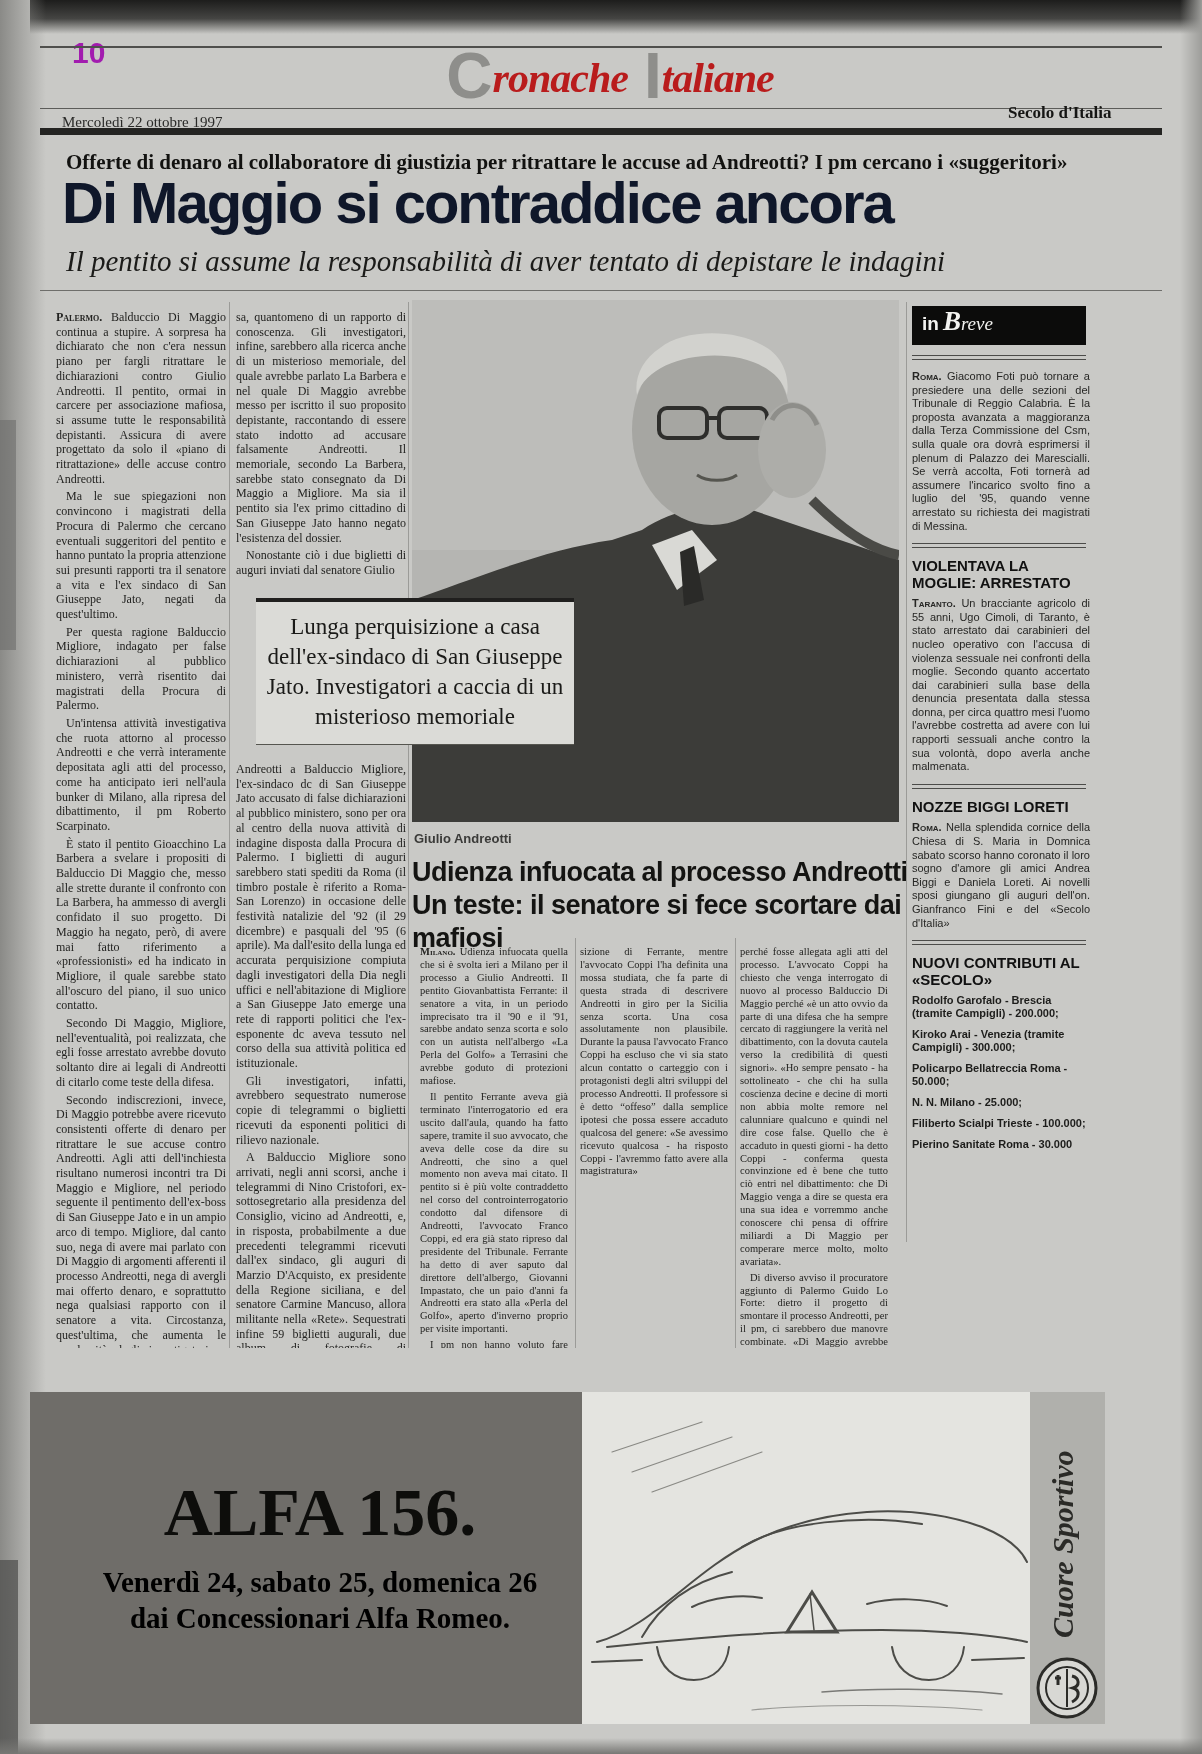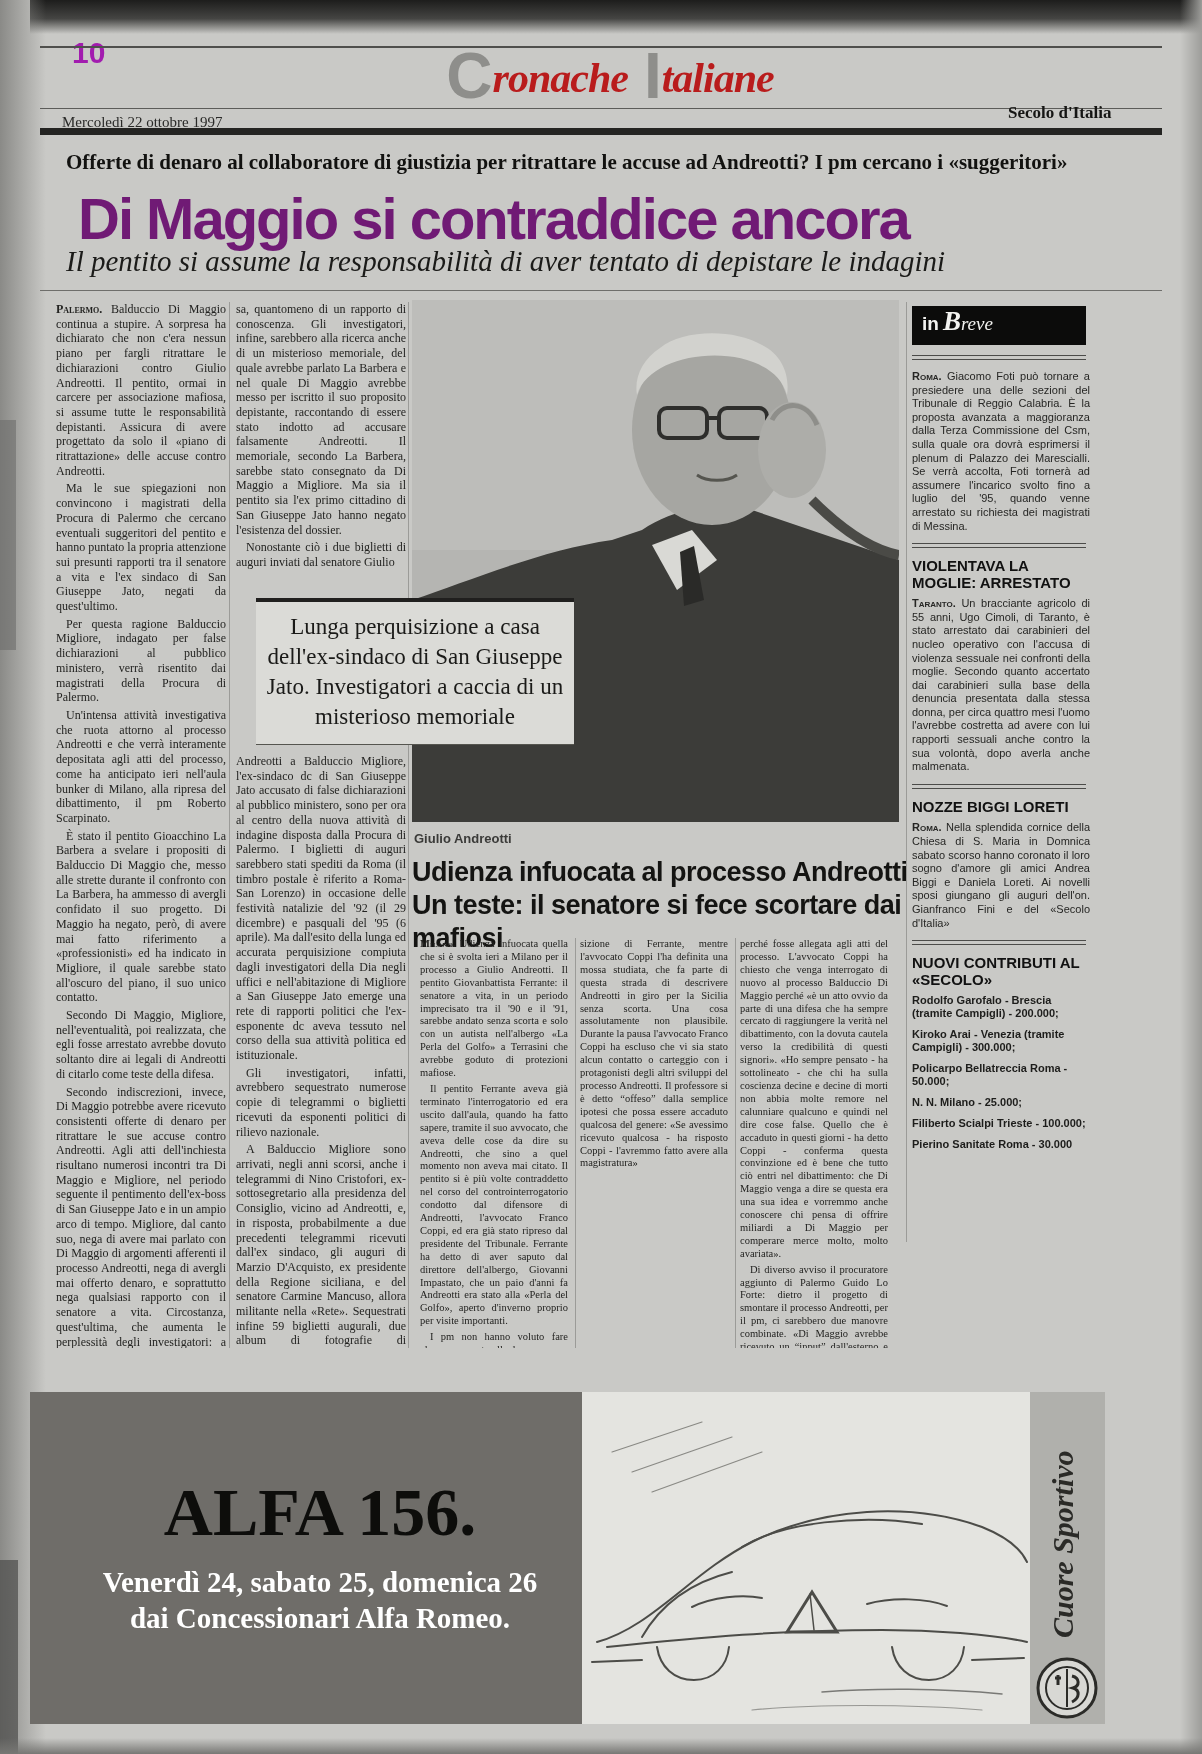--- a/index.html
+++ b/index.html
@@ -25,30 +25,30 @@
   .mh-init{font:bold 64px/60px "Liberation Sans",sans-serif;color:#8e8e8b;vertical-align:-6px;}
   .mh-word{font:bold italic 42px/50px "Liberation Serif",serif;color:#b91c1c;letter-spacing:-1px;}
   .mh-gap{display:inline-block;width:16px;}
   .rule2{position:absolute;left:40px;top:108px;width:1122px;height:1px;background:#5c5c59;}
   .dateline-top{position:absolute;left:62px;top:114px;font:15px/16px "Liberation Serif",serif;color:#2a2a28;}
   .brand{position:absolute;left:1008px;top:104px;width:170px;font:bold 17px/18px "Liberation Serif",serif;color:#161614;}
   .rule-thick{position:absolute;left:40px;top:128px;width:1122px;height:7px;background:#242422;}
 
   
   .kicker{position:absolute;left:66px;top:150px;width:1070px;font:bold 21px/25px "Liberation Serif",serif;color:#121210;}
-  .headline{position:absolute;left:62px;top:172px;width:1090px;margin:16px;
-    font:bold 58px/62px "Liberation Sans",sans-serif;letter-spacing:-2px;color:#701a75;}
+  .headline{position:absolute;left:62px;top:172px;width:1090px;margin:0;
+    font:bold 58px/62px "Liberation Sans",sans-serif;letter-spacing:-2px;color:#0f172a;}
   .subhead{position:absolute;left:66px;top:244px;width:1070px;
     font:italic 29px/34px "Liberation Serif",serif;color:#1b1b19;}
   .rule-sub{position:absolute;left:40px;top:290px;width:1122px;height:1px;background:#6e6e6b;}
 
   .col{position:absolute;overflow:hidden;font:12px/14.7px "Liberation Serif",serif;
        text-align:justify;color:#232321;hyphens:auto;}
   .col p{margin:0 0 3px 0;text-indent:10px;}
-  .col p.first{text-indent:0;}
+  .col p.first{text-indent:0;margin-top:8px;}
   .dl{font-weight:bold;font-variant:small-caps;}
 
   .col1{left:56px;top:302px;width:170px;height:1046px;}
   .col2top{left:236px;top:302px;width:170px;height:294px;}
   .col2bot{left:236px;top:754px;width:170px;height:594px;}
 
   .vrule{position:absolute;width:1px;background:#9b9b98;}
   .v1{left:229px;top:302px;height:1046px;}
   .v2{left:408px;top:302px;height:1046px;}
   .v3{left:575px;top:938px;height:410px;}
@@ -83,21 +83,21 @@
   
   .ad{position:absolute;left:30px;top:1392px;width:1075px;height:332px;background:#6f6d69;overflow:hidden;}
   .ad-paper{position:absolute;left:552px;top:0;width:448px;height:332px;background:#e4e4e0;}
   .ad-right{position:absolute;left:1000px;top:0;width:75px;height:332px;background:#b0b0ac;}
   .ad-slogan{position:absolute;left:16px;top:6px;height:240px;
     writing-mode:vertical-rl;transform:rotate(180deg);
     font:italic bold 30px/34px "Liberation Serif",serif;color:#2a2a27;white-space:nowrap;}
   .ad-badge{position:absolute;left:5px;bottom:4px;width:64px;height:64px;}
   .ad-text{position:absolute;left:40px;top:84px;width:500px;text-align:center;}
   .ad-title{font:bold 68px/72px "Liberation Serif",serif;color:#0d0d0b;margin-bottom:16px;}
-  .ad-line{font:bold 29px/36px "Liberation Serif",serif;color:#ffffff;}
+  .ad-line{font:bold 29px/36px "Liberation Serif",serif;color:#000000;}
 </style>
 </head>
 <body>
 
 <div class="page">
 
   <div class="edge-top"></div>
   <div class="edge-left"></div>
   <div class="edge-left-blob1"></div>
   <div class="edge-left-blob2"></div>

